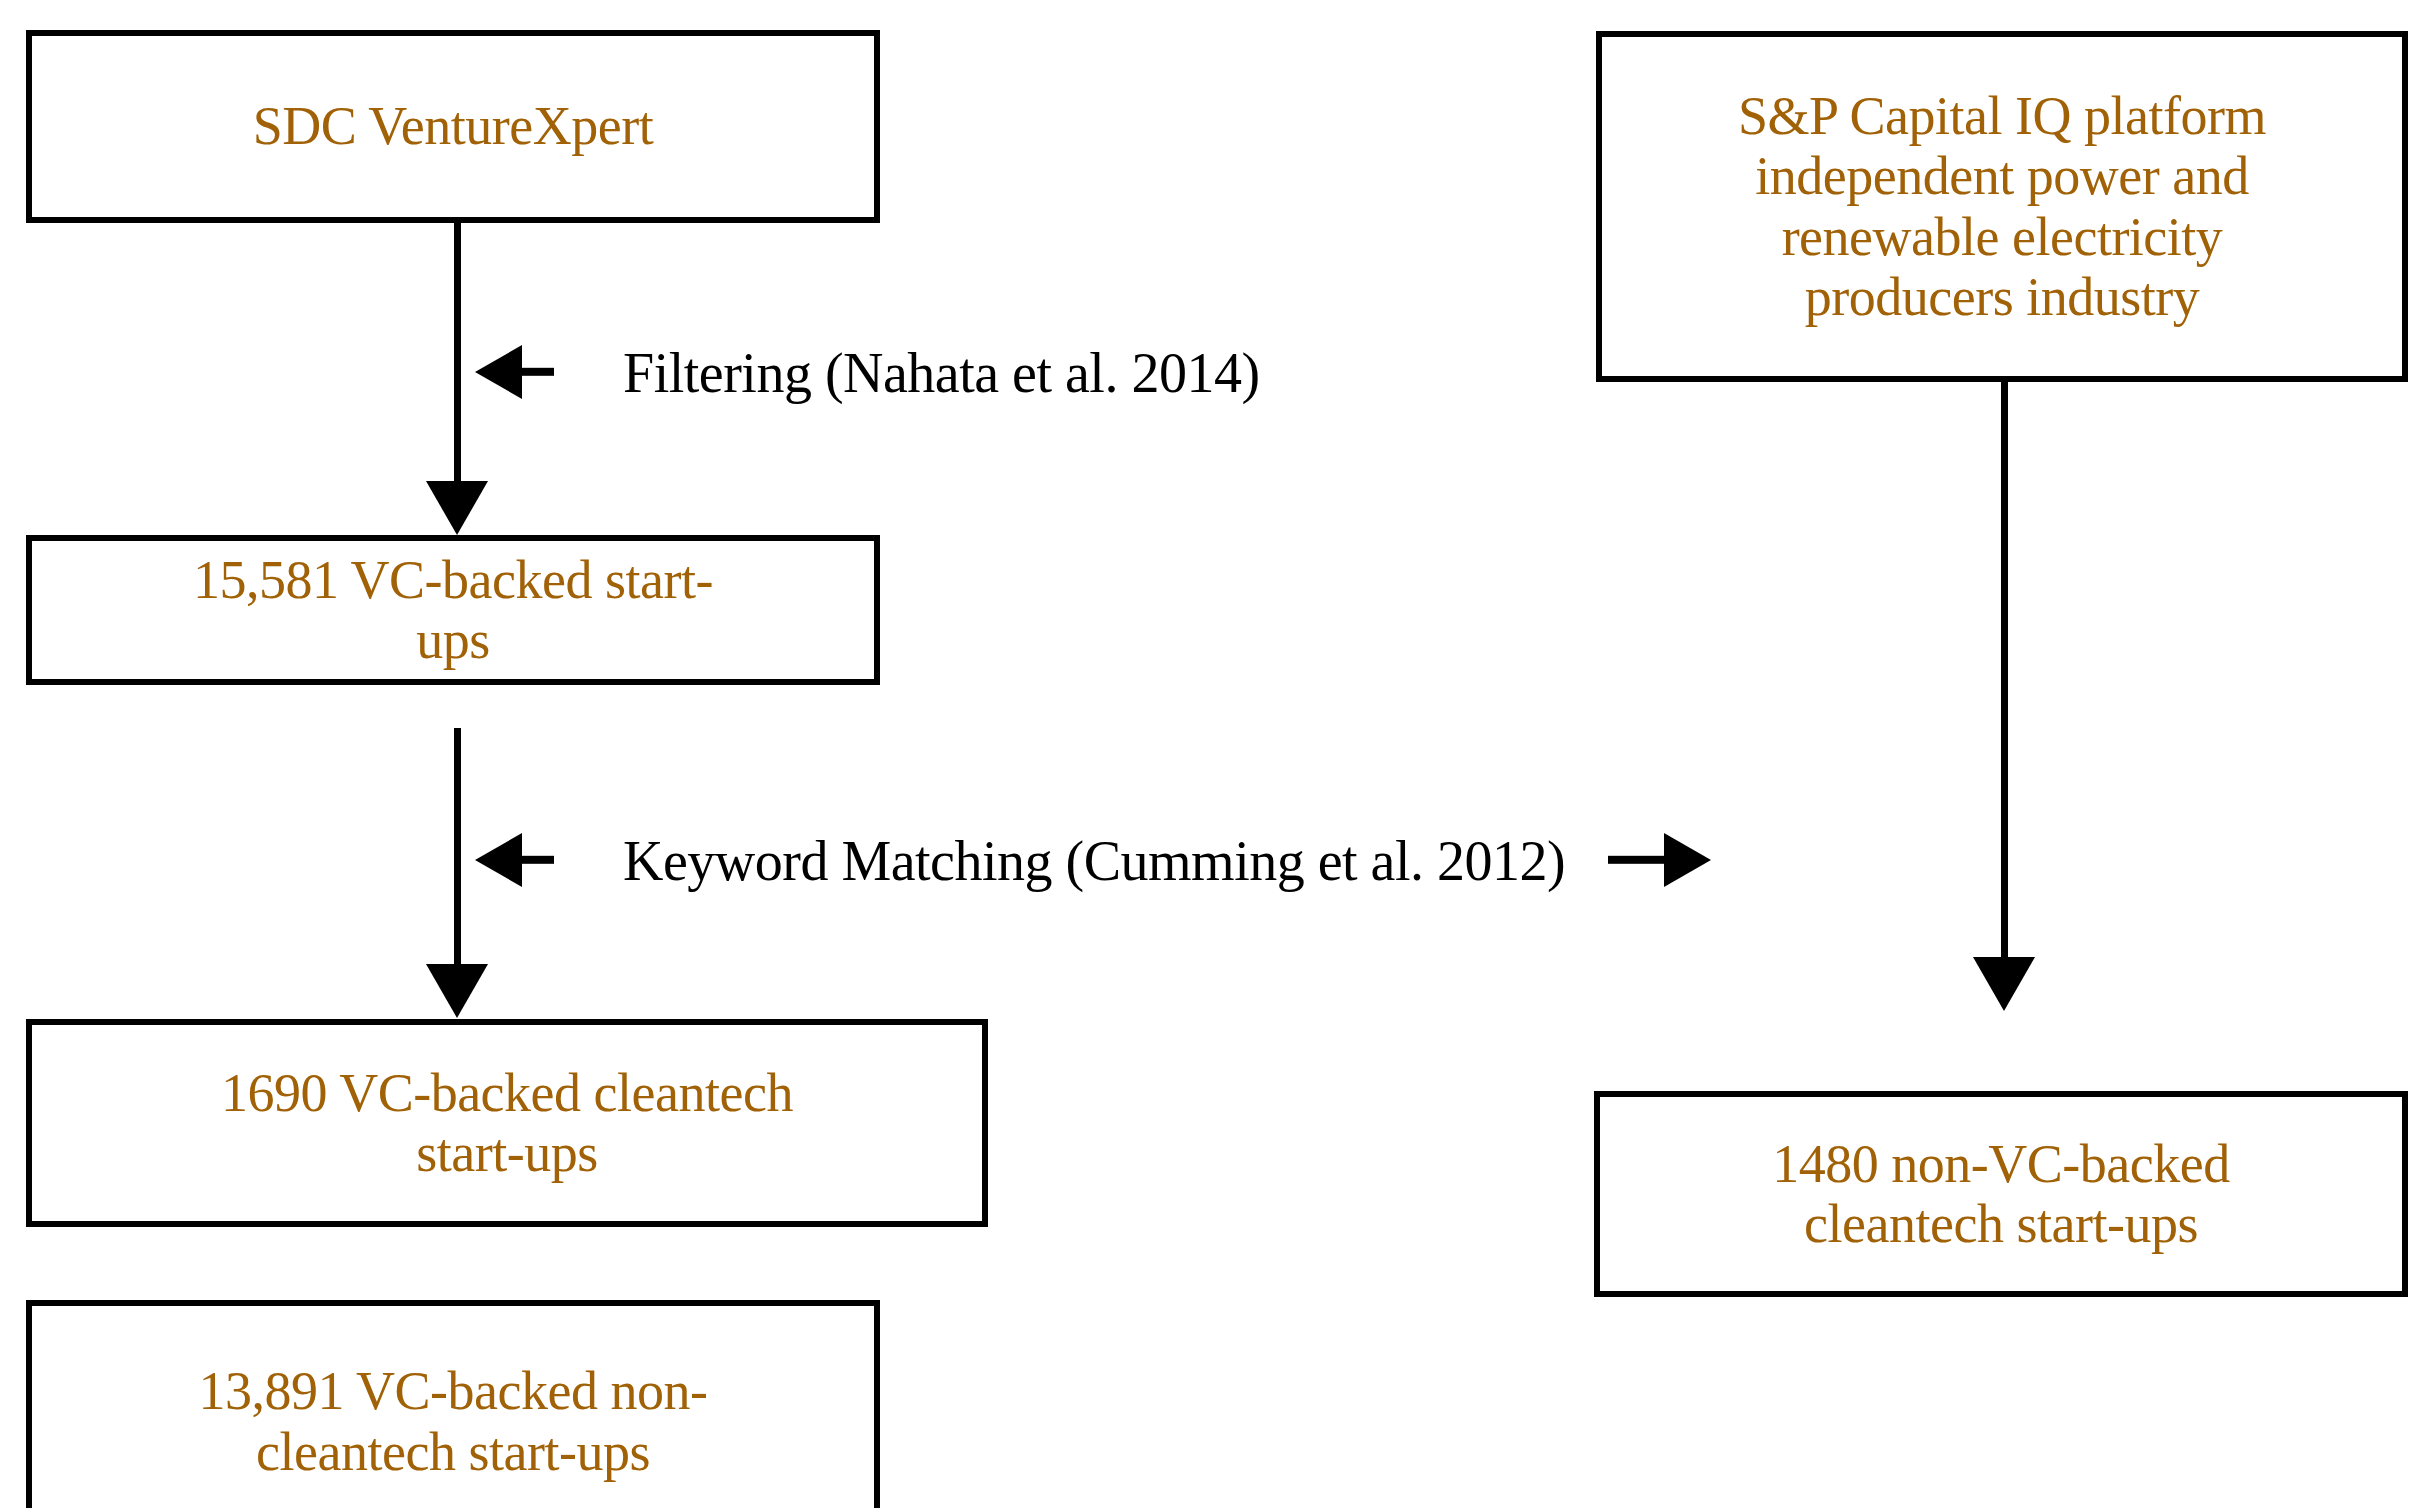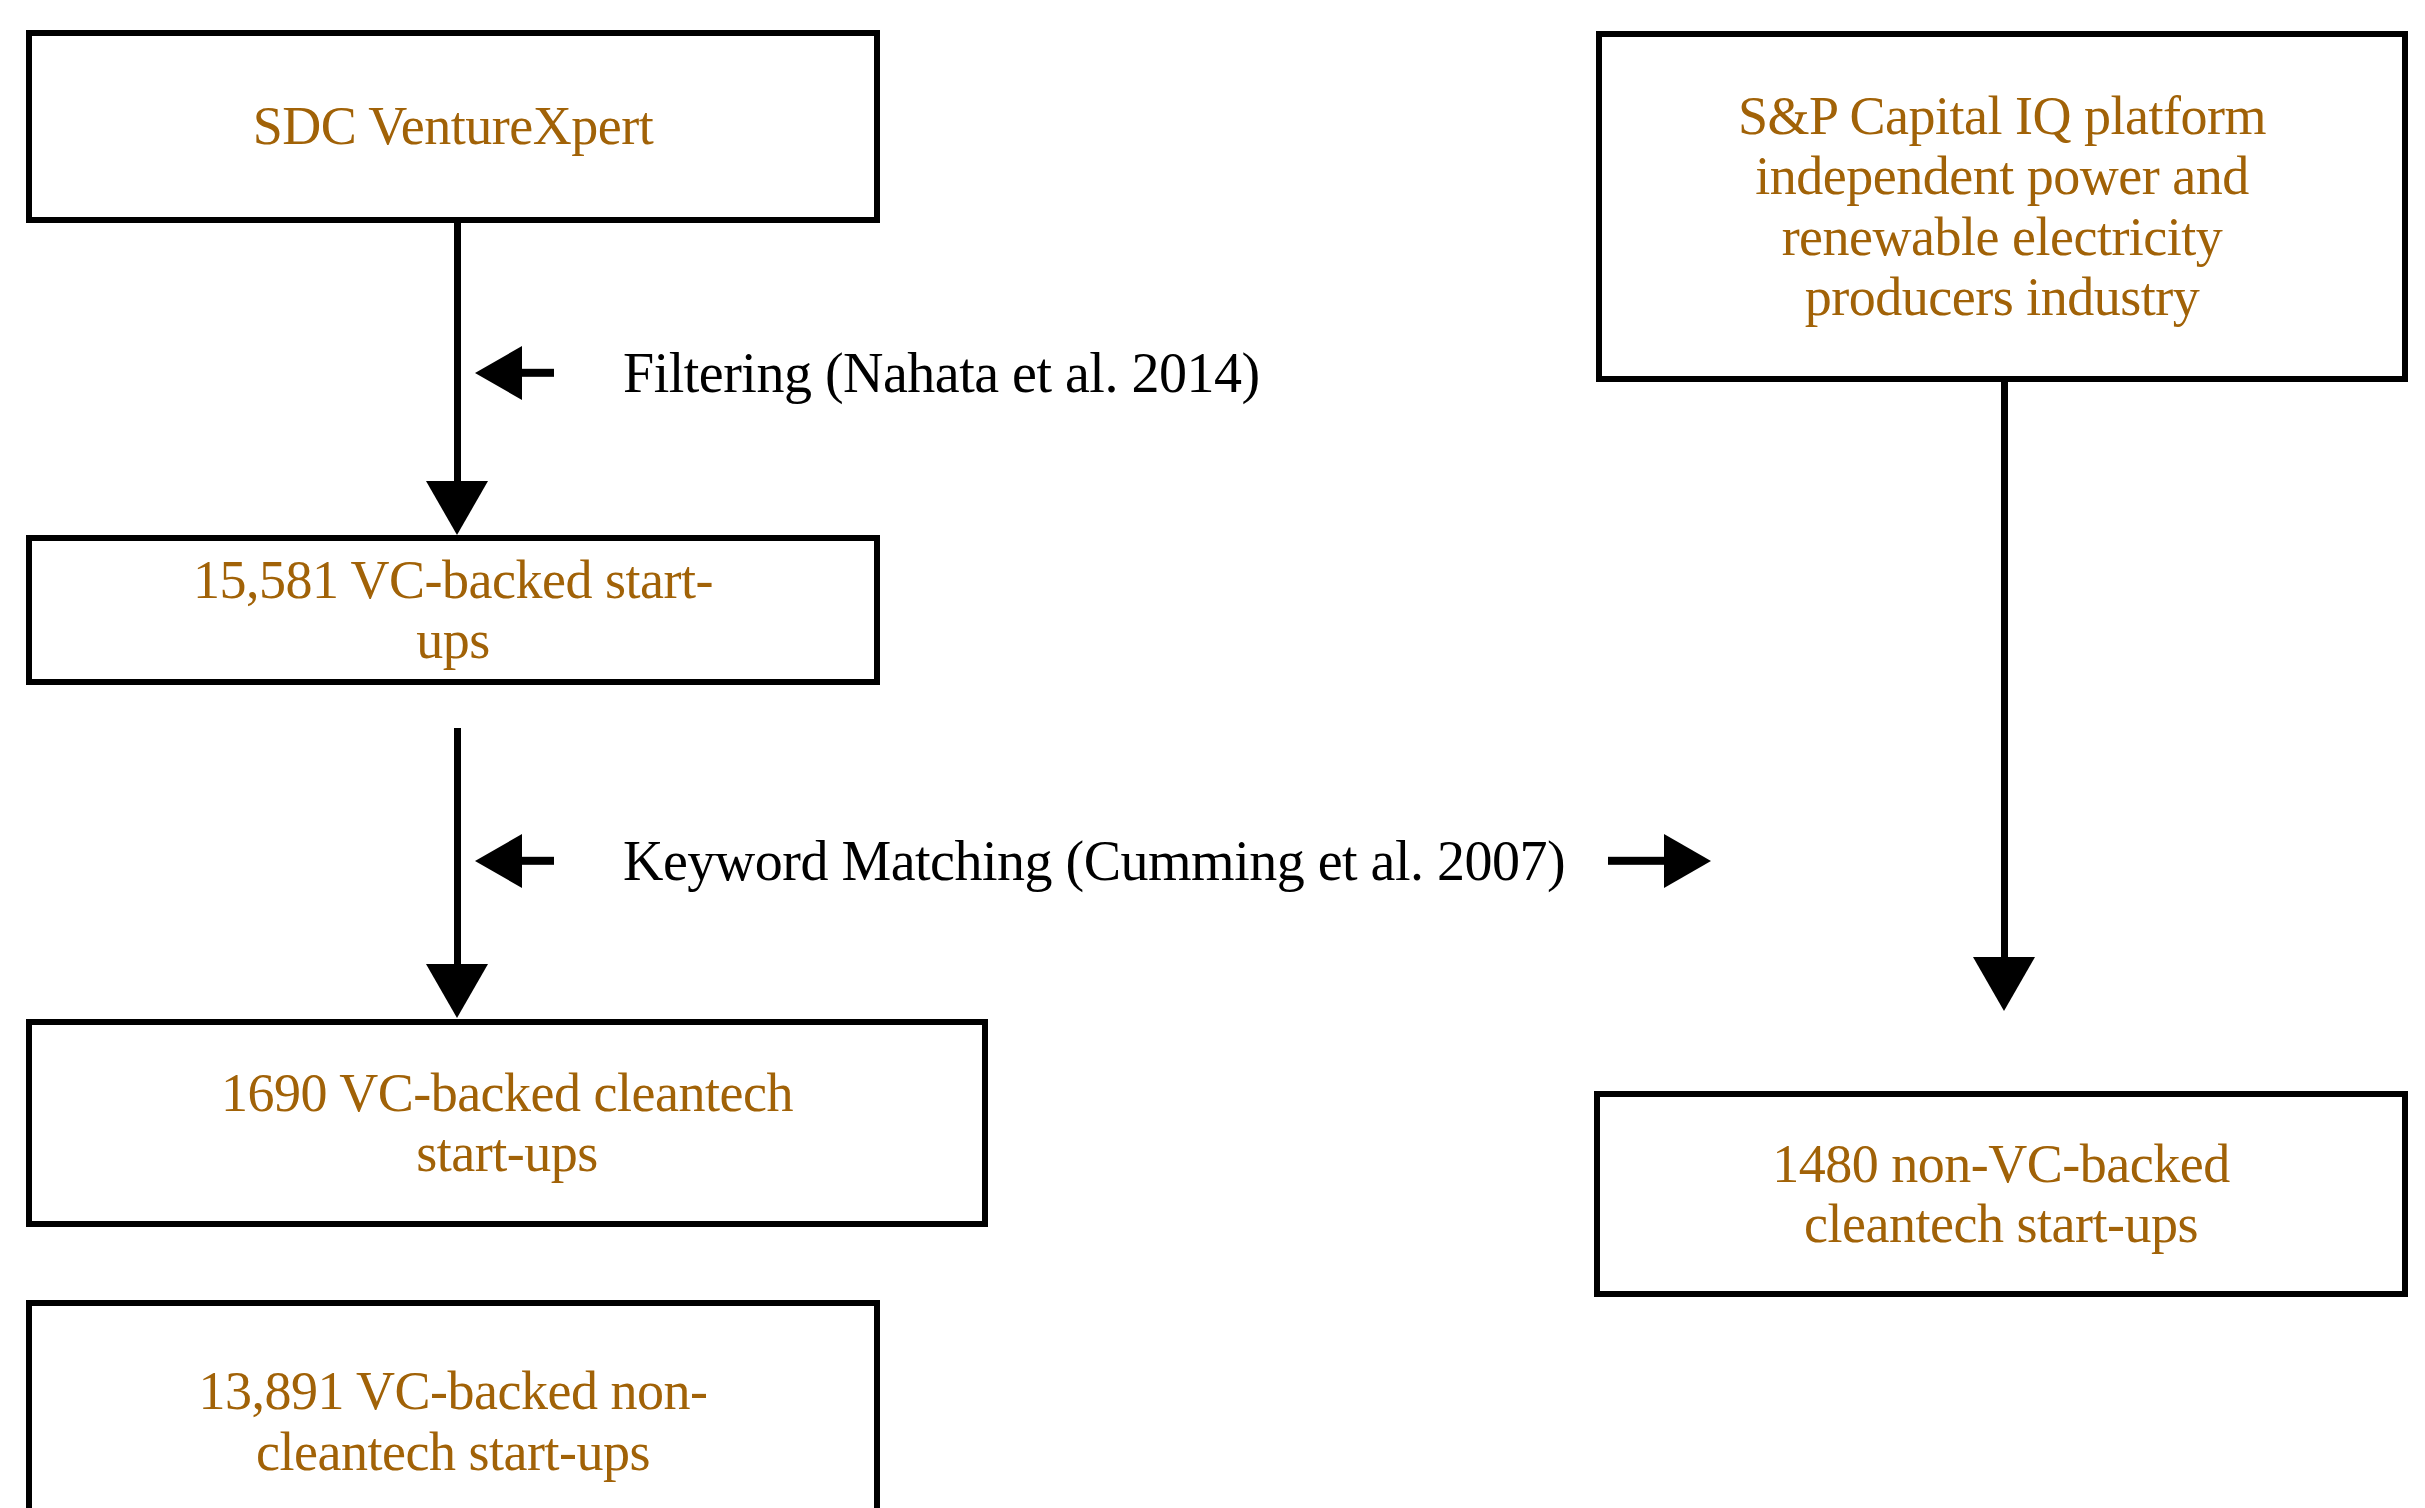--- a/index.html
+++ b/index.html
@@ -64,21 +64,20 @@
     border-top: 54px solid #000000;
   }
   #arrowhead-left-1  { left: 426px;  top: 481px; }
   #arrowhead-left-2  { left: 426px;  top: 964px; }
   #arrowhead-right-1 { left: 1973px; top: 957px; }
 
   
   .edge-label-row {
     position: absolute;
     display: flex;
-    align-items: center;
     color: #000000;
     white-space: nowrap;
   }
   .edge-label-row .edge-text {
     font-size: 56px;
     line-height: 1;
     letter-spacing: -0.5px;
   }
   
   .arrow-left {
@@ -165,21 +164,21 @@
   <div class="node" id="node-vc-backed">
     <span class="label">15,581 VC-backed start-
 ups</span>
   </div>
 
   <div class="vline" id="conn-left-2"></div>
   <div class="arrow-down" id="arrowhead-left-2"></div>
 
   <div class="edge-label-row" id="edge-keyword">
     <span class="arrow-left"></span>
-    <span class="edge-text">Keyword Matching (Cumming et al. 2007)</span>
+    <span class="edge-text">Keyword Matching (Cumming et al. 2012)</span>
     <span class="arrow-right"></span>
   </div>
 
   <div class="node" id="node-vc-cleantech">
     <span class="label">1690 VC-backed cleantech
 start-ups</span>
   </div>
 
   <div class="node" id="node-vc-noncleantech">
     <span class="label">13,891 VC-backed non-

